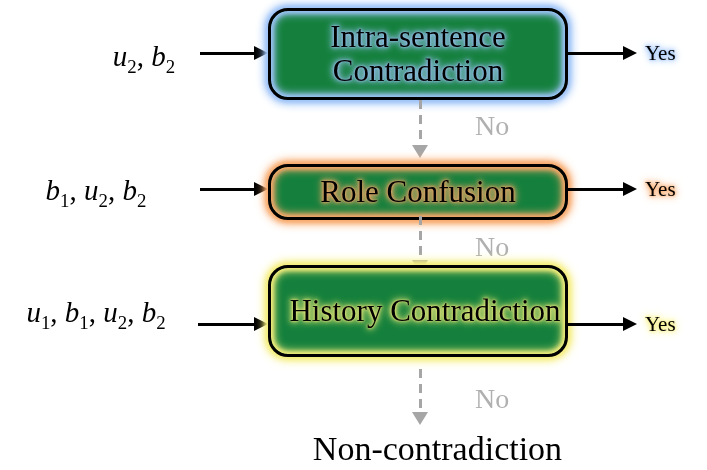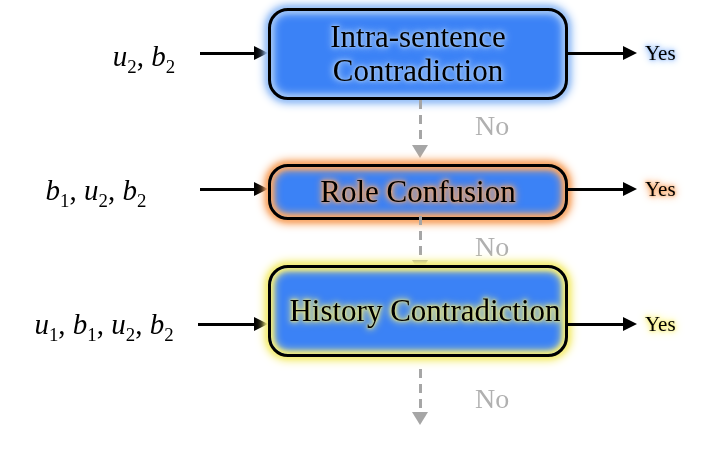--- a/index.html
+++ b/index.html
@@ -11,21 +11,21 @@
     overflow: hidden;
     font-family: "Liberation Serif", "DejaVu Serif", serif;
   }
 
   
   .box {
     position: absolute;
     left: 268px;
     width: 300px;
     box-sizing: border-box;
-    background: #3b82f6;
+    background: #15803d;
     border: 3px solid #000000;
     border-radius: 20px;
     display: flex;
     align-items: center;
     justify-content: center;
     box-shadow:
       0 0 4px 2px var(--glow),
       0 0 9px 4px var(--glow),
       inset 0 0 4px 2px var(--glow),
       inset 0 0 8px 3px var(--glow);
@@ -54,21 +54,21 @@
     text-align: center;
     font-size: 29px;
     line-height: 36px;
     color: #000000;
     white-space: nowrap;
   }
   .input-label i { font-style: italic; }
   .input-label sub { font-size: 0.65em; font-style: normal; }
   #stage0 .input-label { top: 38px; padding-left: 48px; }
   #stage1 .input-label { top: 172px; }
-  #stage2 .input-label { top: 306px; margin-left: 8px; }
+  #stage2 .input-label { top: 294px; }
 
   
   .arrow-right { position: absolute; height: 14px; }
   .arrow-right .shaft {
     position: absolute; left: 0; right: 12px; top: 5.5px; height: 3px;
     background: #000000;
   }
   .arrow-right .head {
     position: absolute; right: 0; top: 0;
     width: 0; height: 0;
@@ -210,14 +210,15 @@
     </div>
     <div class="yes-label">Yes</div>
   </div>
 
   <div id="noconn2" class="no-connector">
     <span class="dash-line"></span>
     <span class="dash-head"></span>
   </div>
   <div id="nolabel2" class="no-label">No</div>
 
+  <div class="final-label">Non-contradiction</div>
 
 </div>
 
 </body></html>

